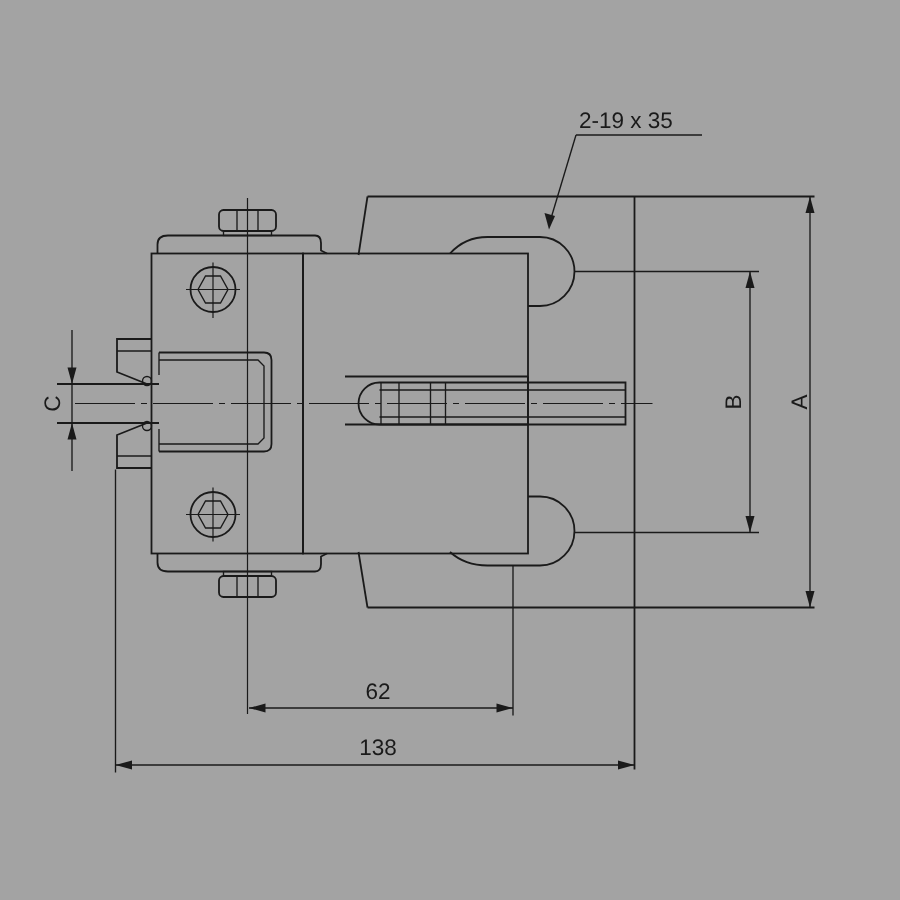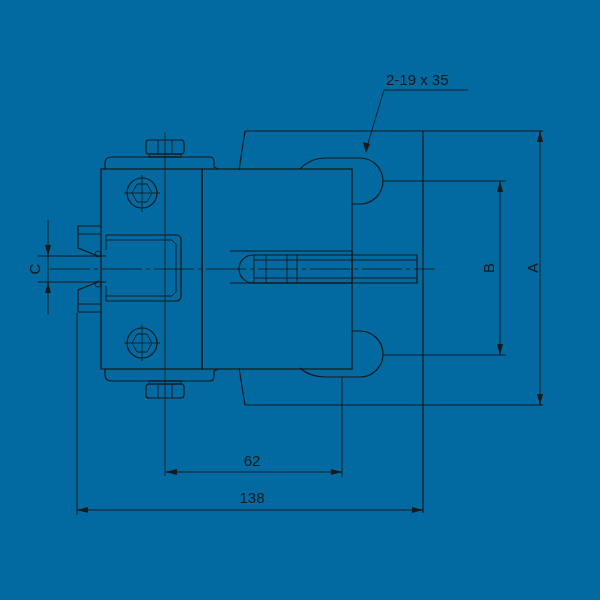--- a/index.html
+++ b/index.html
@@ -1,16 +1,16 @@
 <!DOCTYPE html>
 <html><head>
 <meta charset="utf-8">
 <style>
   html, body { margin: 0; padding: 0; background: #ffffff; }
-  #canvas { position: relative; width: 600px; height: 600px; background: #0369a1; overflow: hidden; text-align: center; }
+  #canvas { position: relative; width: 600px; height: 600px; background: #a3a3a3; overflow: hidden; text-align: center; }
   svg { position: absolute; left: 0; top: 0; }
   .ln { stroke: #1a1a1a; stroke-width: 1.2; fill: none; }
   .thin { stroke: #1a1a1a; stroke-width: 0.9; fill: none; }
   .ctr { stroke: #1a1a1a; stroke-width: 0.8; fill: none; }
   .dim { stroke: #1a1a1a; stroke-width: 0.9; fill: none; }
   .lbl { font-family: "Liberation Sans", sans-serif; fill: #1a1a1a; }
 </style>
 </head>
 <body>
 

